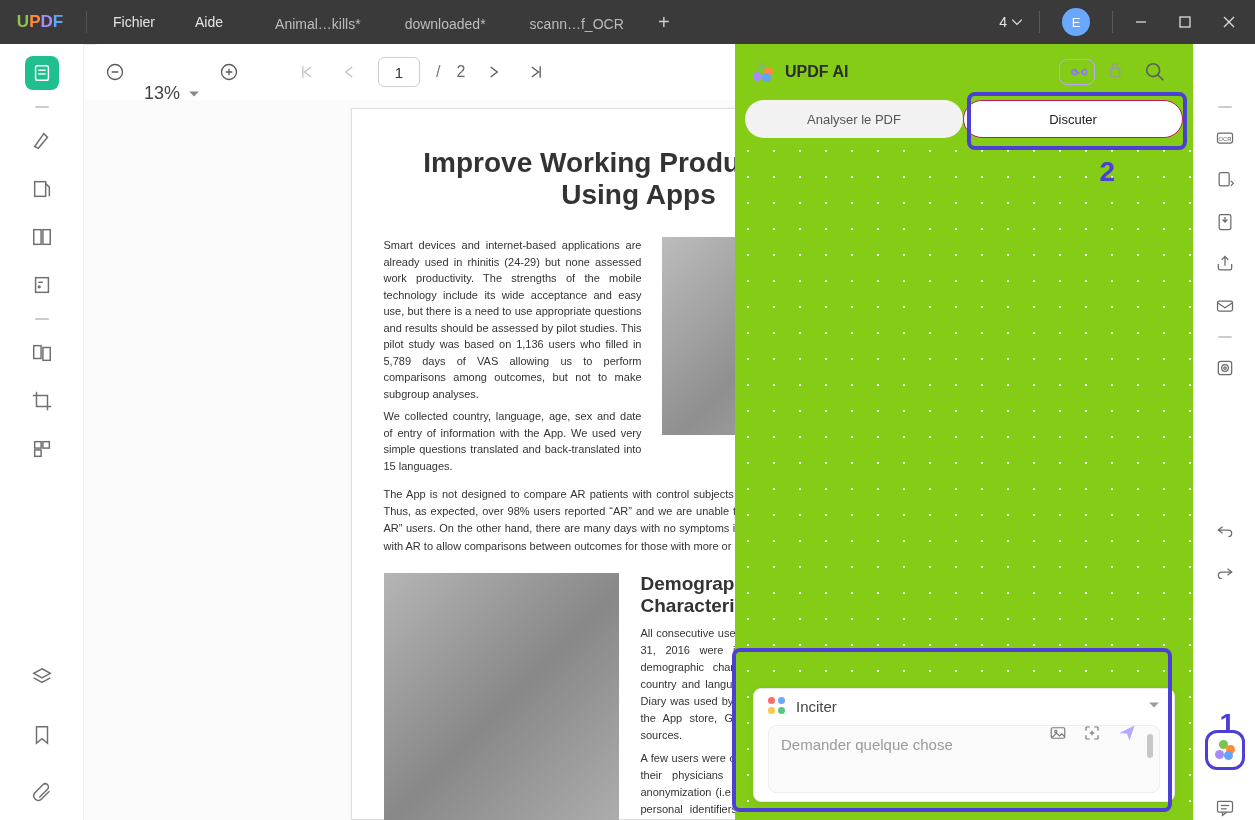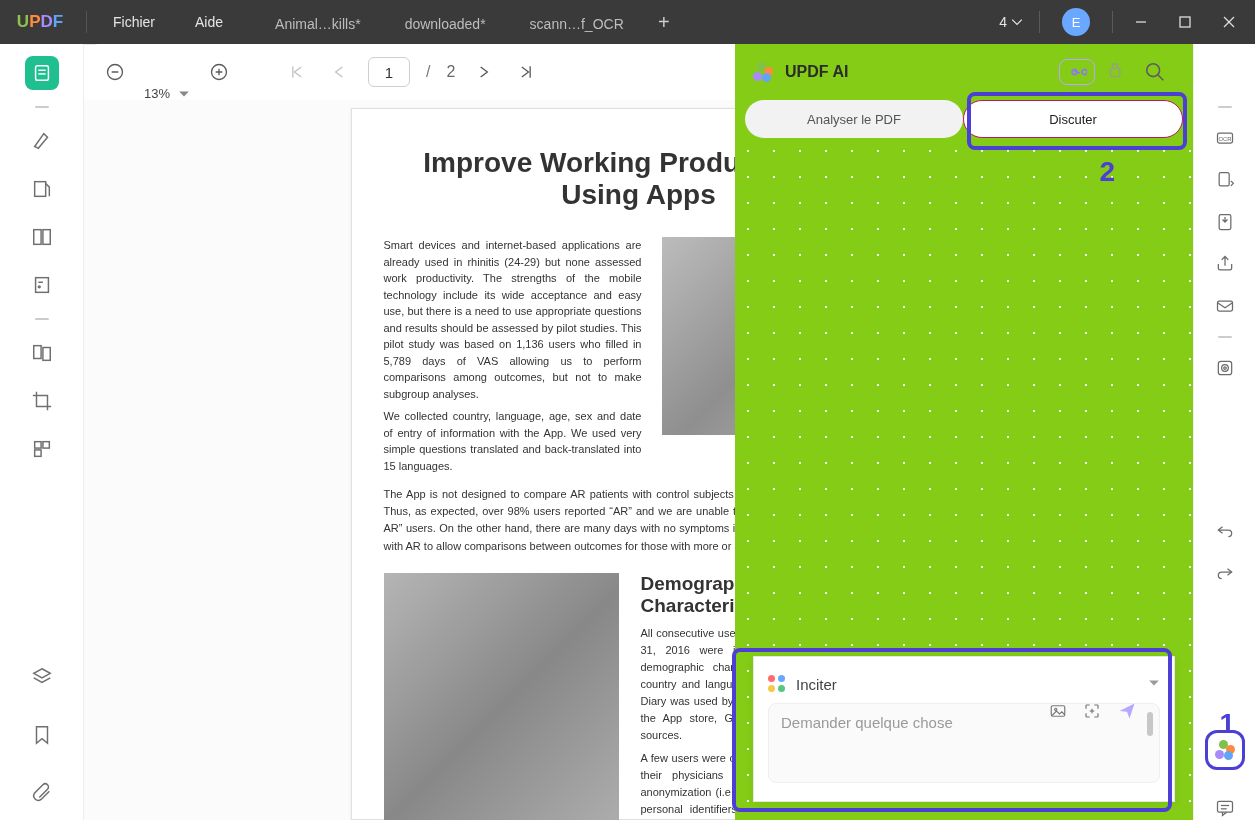--- a/index.html
+++ b/index.html
@@ -36,21 +36,21 @@
   .lrail .box.active svg{stroke:#fff;}
   .lrail .spacer{flex:1;}
   .lrail .bitem{width:34px;height:34px;display:flex;align-items:center;justify-content:center;margin-bottom:10px;}
 
   .center { flex:1; display:flex; flex-direction:column; border-radius: 16px 0 0 0; overflow:hidden; background:#fff;}
   .toolbar { height:56px; display:flex; align-items:center; padding:0 18px; gap:16px; }
   .toolbar .sep { width:20px;}
   .tbtn { width:26px;height:26px;display:flex;align-items:center;justify-content:center;cursor:pointer;}
   .tbtn svg{width:20px;height:20px;stroke:#5a5a5a;fill:none;stroke-width:1.6;}
   .tbtn.dis svg{stroke:#c2c2c2;}
-  .zoomv{display:flex;align-items:center;gap:8px;color:#444;font-size:13px;margin-top:43px;}
+  .zoomv{display:flex;align-items:center;gap:8px;color:#444;font-size:18px;margin-top:43px;}
   .zoomv svg{width:12px;height:12px;fill:#888;}
   .pagebox{width:42px;height:30px;border:1px solid #cfcfcf;border-radius:6px;display:flex;align-items:center;justify-content:center;font-size:15px;color:#333;}
   .pagesep{color:#7a7a7a;font-size:16px;}
   .pagetot{color:#6a6a6a;font-size:16px;}
   .toolbar-spacer { flex:1;}
 
   .pagearea { flex:1; background:#fbfbfb; display:flex; justify-content:center; overflow:hidden; padding-top:8px;}
   .page { width:576px; background:#fff; border:1px solid #e0e0e0; box-shadow:0 1px 3px rgba(0,0,0,.08); padding:28px 32px; font-family: Arial, sans-serif; color:#333; position:relative;}
   .page h1{font-size:28px;font-weight:700;text-align:center;line-height:1.15;margin:10px 0 26px;}
   .cols { display:flex; gap:20px; }
@@ -93,31 +93,31 @@
   .ts-item.discuss{background:#fff;border:1px solid #be185d;color:#222;}
   .hl-box{position:absolute; border:4px solid #4c3fd6; border-radius:8px; pointer-events:none;}
   .hl-tabs{top:48px; right:68px; width:220px; height:58px;}
   .hl-chat{bottom:8px; left:732px; width:440px; height:164px;}
   .cnum{position:absolute;color:#4c3fd6;font-size:28px;font-weight:600;}
   .c2{top:112px;right:140px;}
   .c1{bottom:80px;right:20px;}
 
   .aibody{flex:1; position:relative; background:radial-gradient(circle,#f5f5f5 1px, transparent 1px); background-size:26px 26px;}
 
-  .chatbox{position:absolute;bottom:18px;left:18px;right:18px;background:#fff;border:1px solid #e6e6e6;border-radius:0;box-shadow:0 2px 10px rgba(0,0,0,.06);padding:18px 14px;}
+  .chatbox{position:absolute;bottom:18px;left:18px;right:18px;background:#fff;border:1px solid #e6e6e6;border-radius:8px;box-shadow:0 2px 10px rgba(0,0,0,.06);padding:8px 14px;}
   .chat-top{display:flex;align-items:center;gap:10px;}
   .chat-top .mini-glyph{width:18px;height:18px;position:relative;}
   .chat-top .mini-glyph span{position:absolute;width:7px;height:7px;border-radius:50%;}
   .chat-top .g1{top:0;left:0;background:#ff6b6b;}
   .chat-top .g2{top:0;left:10px;background:#6aa7ff;}
   .chat-top .g3{top:10px;left:0;background:#f7c948;}
   .chat-top .g4{top:10px;left:10px;background:#54c97d;}
   .chat-top .word{color:#444;font-size:15px;flex:1;}
   .chat-top .dd svg{width:12px;height:12px;fill:#9a9a9a;}
-  .msgbox{margin-top:10px;background:#fafafa;border:1px solid #eee;border-radius:8px;height:80px;padding:10px 12px;position:relative;}
+  .msgbox{margin-top:10px;background:#fafafa;border:1px solid #eee;border-radius:8px;height:68px;padding:10px 12px;position:relative;}
   .msgbox .ph{color:#9a9a9a;font-size:15px;}
   .msgbox .scroll{position:absolute;right:6px;top:8px;width:6px;height:24px;background:#c7c7c7;border-radius:3px;}
   .msg-actions{display:flex;justify-content:flex-end;gap:16px;align-items:center;margin-top:-30px;padding-right:10px;}
   .msg-actions svg{width:18px;height:18px;stroke:#7a7a7a;fill:none;stroke-width:1.6;}
   .send svg{fill:#b6a7ff;stroke:none;width:20px;height:20px;}
 
   .roundframe{position:absolute;top:44px;left:12px;right:6px;bottom:0;border-radius:20px 20px 0 0;pointer-events:none;border-top:1px solid #e9e9e9;}
   .bullet{position:absolute;top:66px;left:4px;width:10px;height:10px;background:#8e74ff;border-radius:50%;}
 </style>
 </head>

